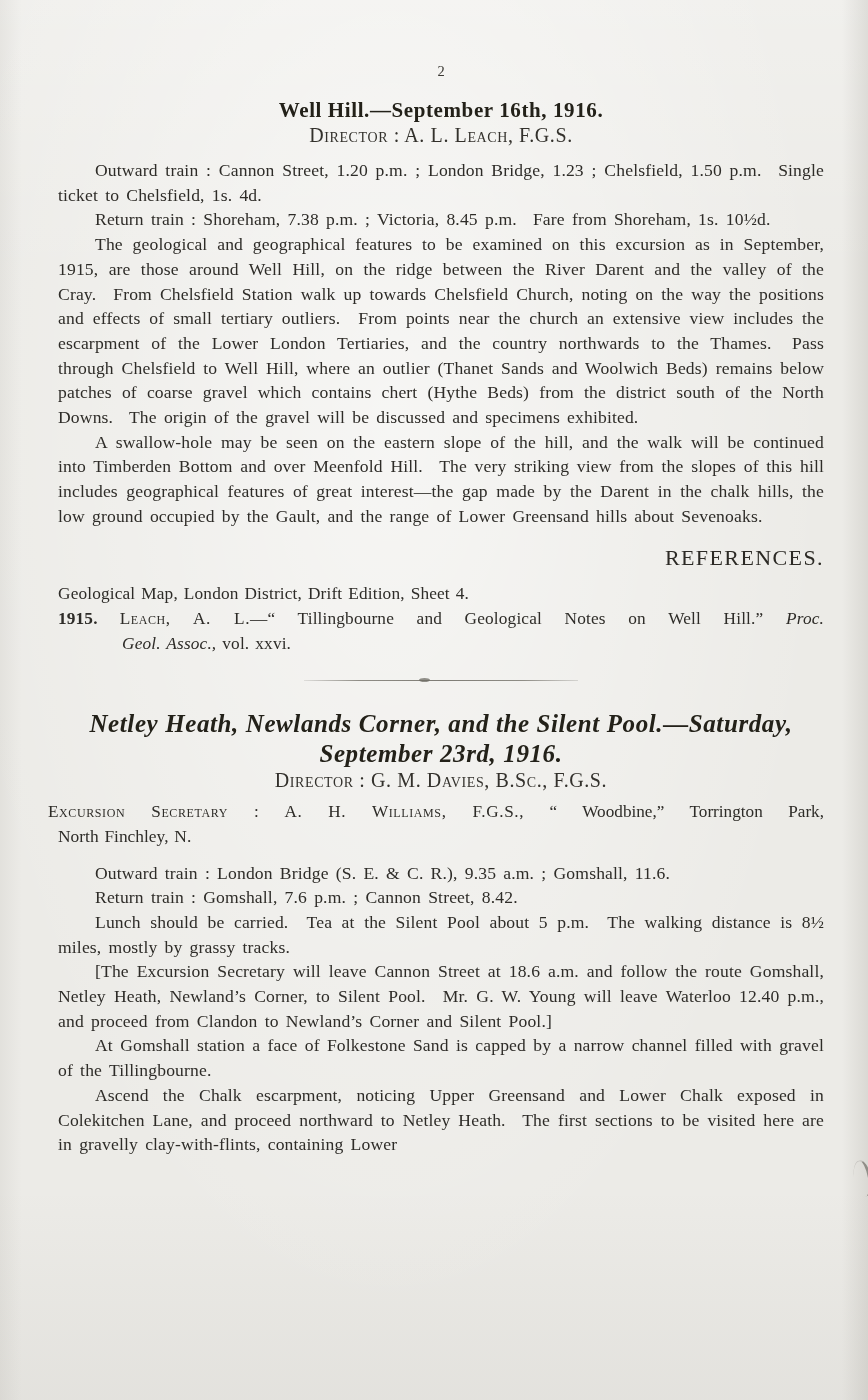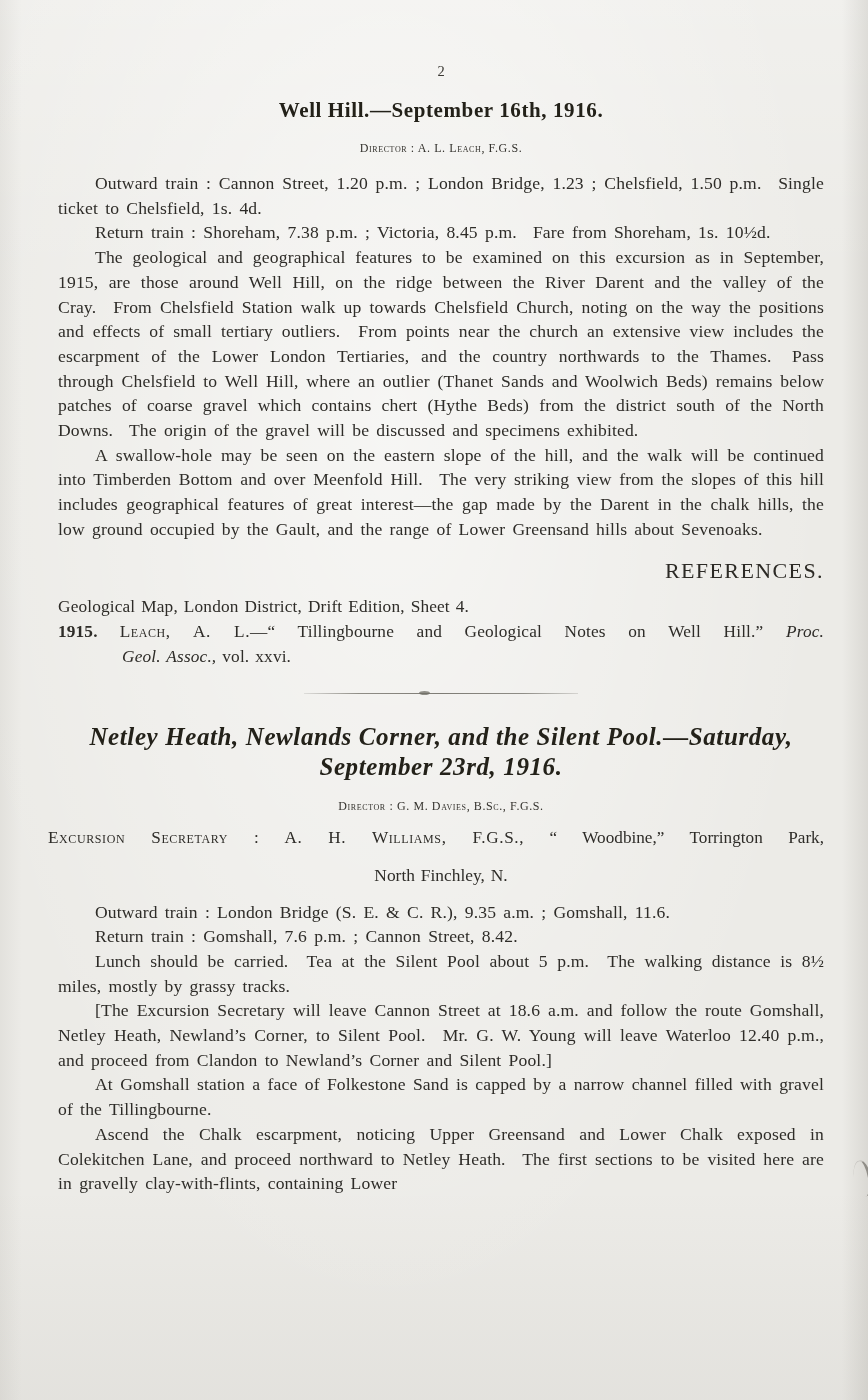--- a/index.html
+++ b/index.html
@@ -41,23 +41,22 @@
     letter-spacing: 0.6px;
     color: #232119;
   }
   .title-2 {
     margin-top: 28px;
     font-size: 25px;
     line-height: 30px;
     font-style: italic;
   }
   .director {
-    margin-top: 13px;
     text-align: center;
-    font-size: 12px;
+    font-size: 20px;
     line-height: 22px;
     font-variant: small-caps;
     letter-spacing: 0.6px;
     color: #33312c;
   }
   .sc { font-variant: small-caps; letter-spacing: 0.6px; }
   .body-block { margin-top: 12px; }
   p.body {
     margin: 0;
     font-size: 17.6px;
@@ -108,22 +107,22 @@
   }
   .secretary-line1 {
     margin: 8px 0 0 -10px;
     font-size: 17.2px;
     line-height: 25px;
     text-align: justify;
     text-align-last: justify;
     word-spacing: 1.5px;
   }
   .secretary-line2 {
-    margin: 13px;
-    text-align: center;
+    margin: 0;
+    text-align: left;
     font-size: 17.4px;
     line-height: 24px;
     word-spacing: 1.5px;
   }
   .trains-gap { margin-top: 13px; }
   .edge-mark {
     position: absolute;
     right: -3px;
     top: 1160px;
     width: 14px;

